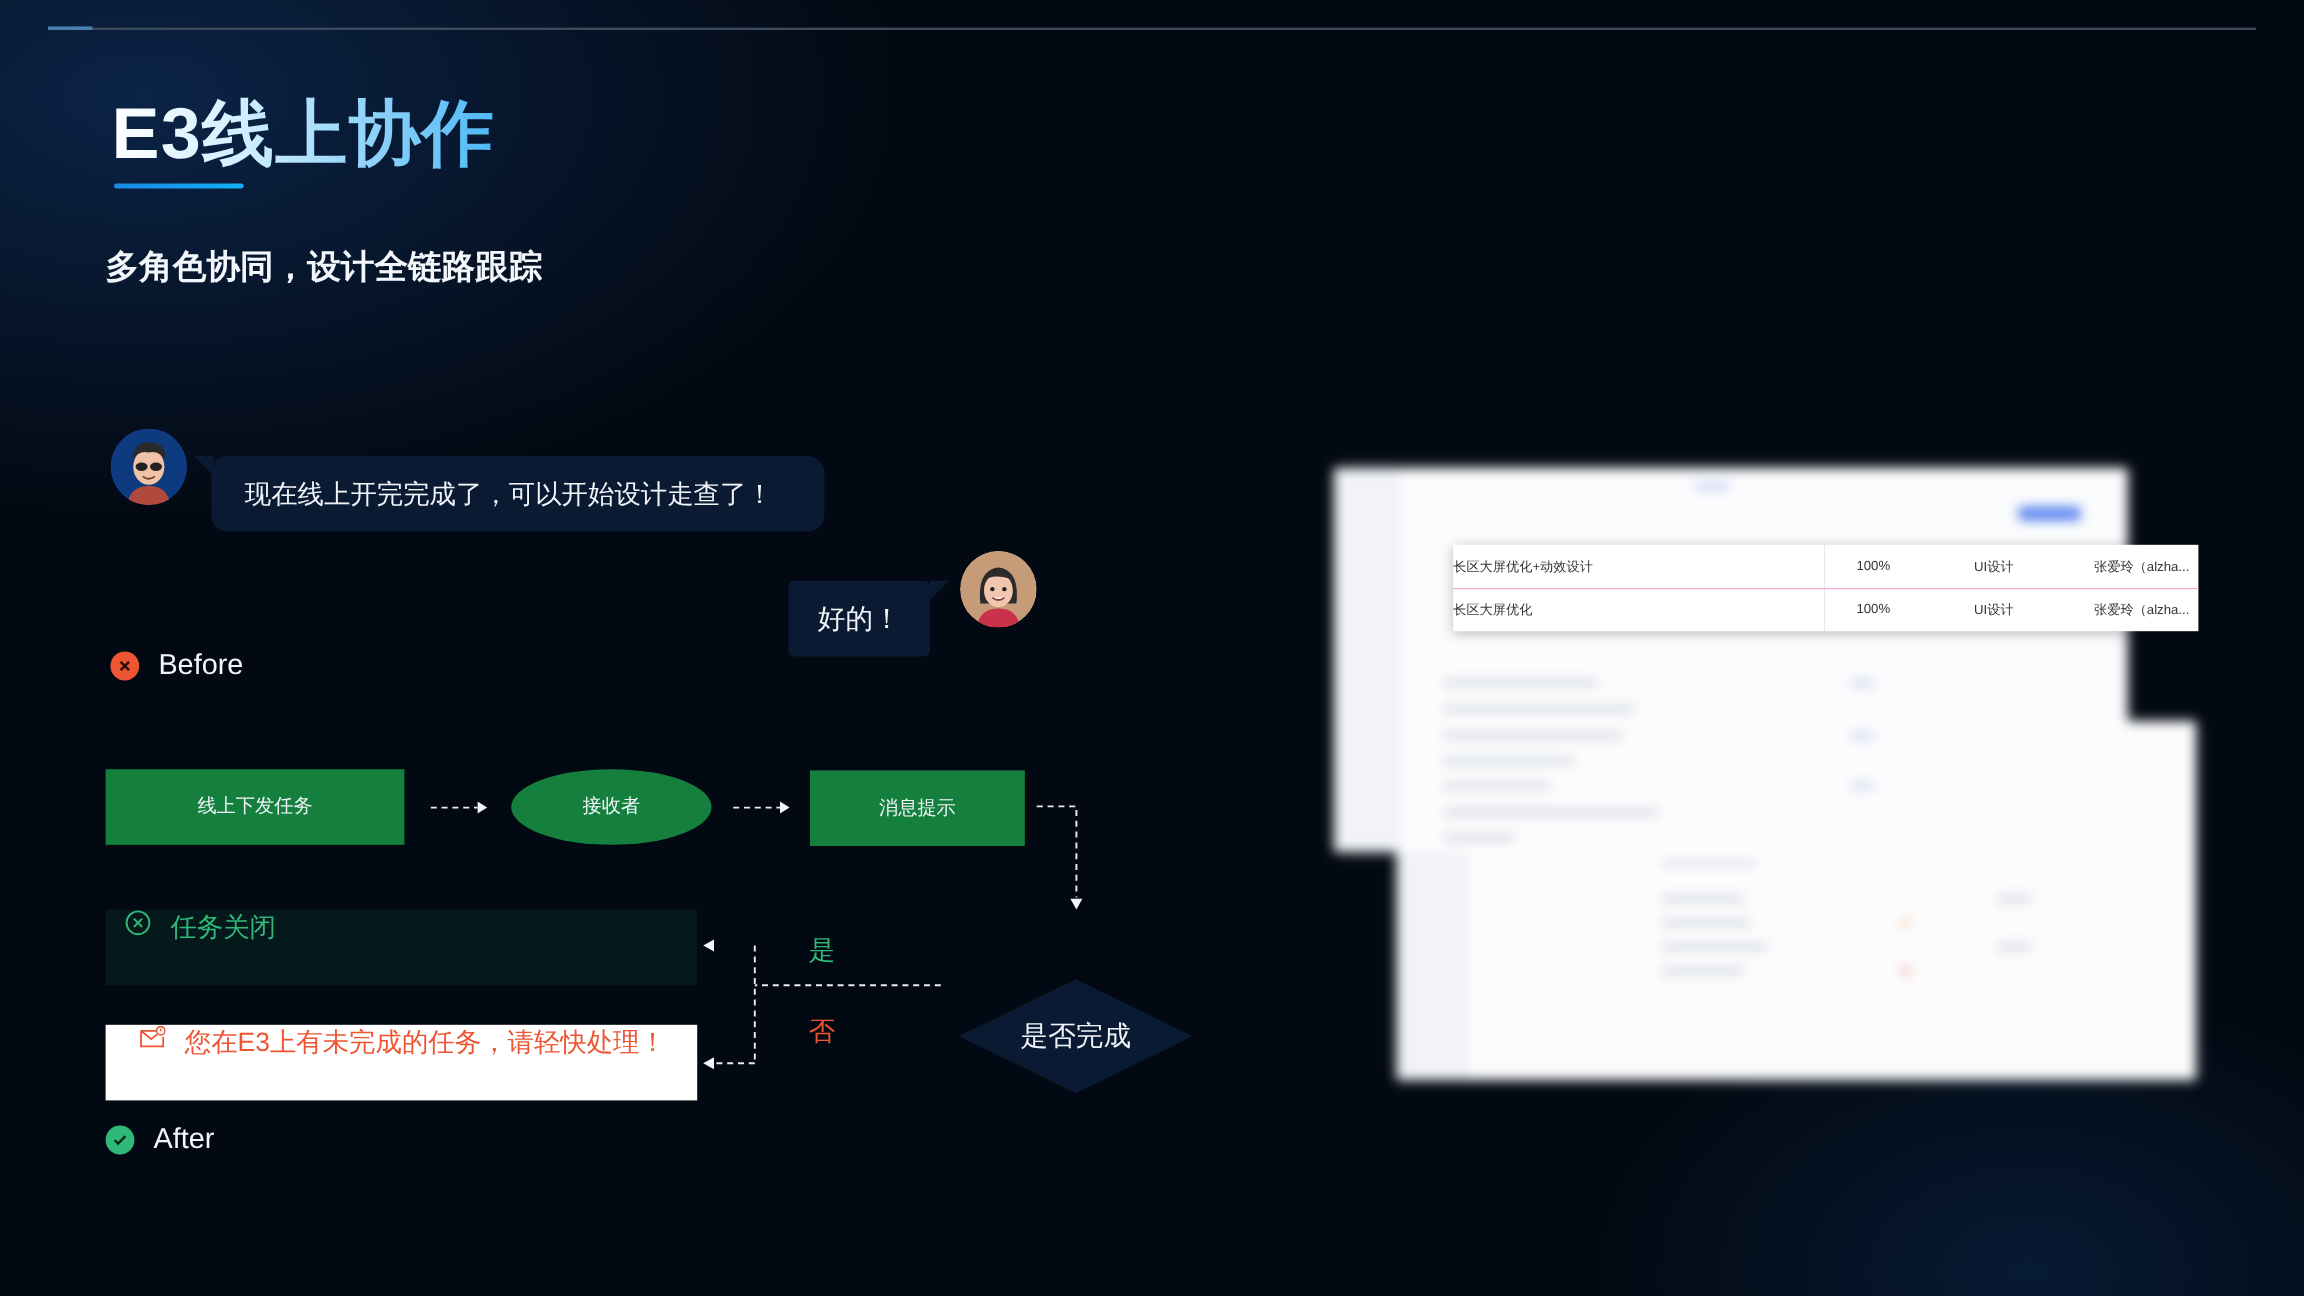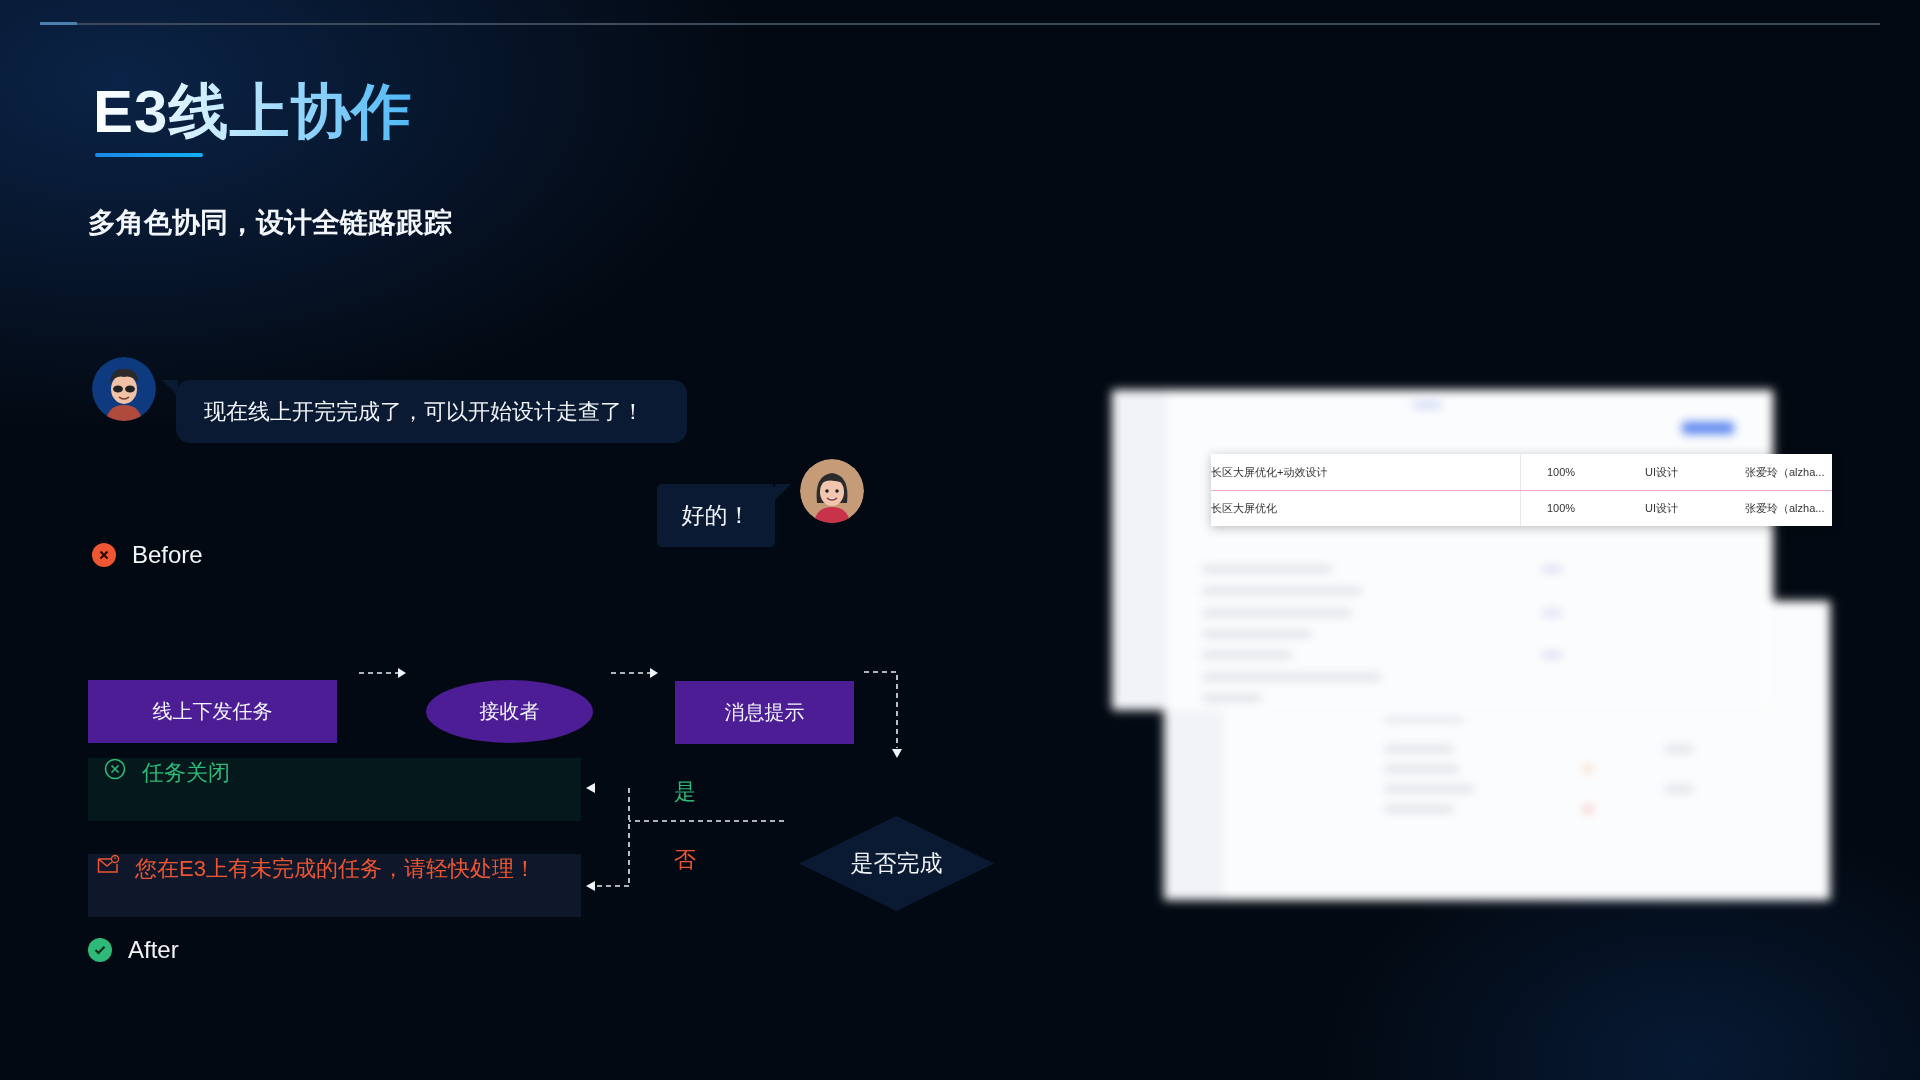--- a/index.html
+++ b/index.html
@@ -21,29 +21,29 @@
   .avatar{border-radius:50%;overflow:hidden;}
   .bubble{background:#0b1a33;border-radius:5px;color:#f1f4f8;display:flex;align-items:center;white-space:nowrap;}
   .bubble1{left:176px;top:380px;width:511px;height:63px;font-size:22px;padding-left:28px;box-sizing:border-box;border-radius:14px;}
   .bubble1-tail{left:162px;top:380px;width:0;height:0;border-top:16px solid #0b1a33;border-left:16px solid transparent;}
   .bubble2{left:657px;top:484px;width:118px;height:63px;font-size:23px;justify-content:center;}
   .bubble2-tail{left:775px;top:484px;width:0;height:0;border-top:16px solid #0b1a33;border-right:16px solid transparent;}
 
   .status-row{display:flex;align-items:center;white-space:nowrap;font-size:24px;color:#f3f5f8;}
   .status-icon{width:24px;height:24px;border-radius:50%;display:flex;align-items:center;justify-content:center;margin-right:16px;}
 
-  .node{background:#4c1d95;color:#f1f4f8;display:flex;align-items:center;justify-content:center;font-size:20px;white-space:nowrap;margin-top:39px;}
+  .node{background:#15803d;color:#f1f4f8;display:flex;align-items:center;justify-content:center;font-size:16px;white-space:nowrap;}
   .node-ellipse{border-radius:50%;}
   .diamond{left:799px;top:816px;width:195px;height:95px;}
   .diamond svg{position:absolute;left:0;top:0;}
   .diamond-label{position:absolute;left:0;top:0;width:195px;height:95px;display:flex;align-items:center;justify-content:center;font-size:23px;color:#f1f4f8;}
 
   .result{left:88px;width:493px;height:63px;display:flex;align-items:flex-start;font-size:22px;white-space:nowrap;box-sizing:border-box;}
   .result-green{top:758px;background:#05181c;color:#2fb978;padding-left:16px;}
-  .result-red{top:854px;background:#0f172a;color:#ee5533;padding-left:9px;}
+  .result-red{top:854px;background:#ffffff;color:#ee5533;padding-left:28px;}
   .branch{font-size:22px;}
   .shot{background:#fbfcfd;filter:blur(5px);box-shadow:0 0 12px rgba(255,255,255,0.15);}
   .shot-row{position:absolute;height:6px;border-radius:3px;background:#d7dbe2;}
   .highlight{left:1211px;top:454px;width:621px;height:72px;background:#fff;box-shadow:0 2px 10px rgba(0,0,0,0.25);font-size:11px;color:#333;}
   .hl-row{position:absolute;left:0;width:621px;height:36px;display:flex;align-items:center;border-bottom:1px solid #f9a8d4;white-space:nowrap;}
   .hl-divider{position:absolute;left:309px;top:0;width:1px;height:72px;background:#e6e8ec;}
   .cell{position:absolute;}
 </style>
 </head>
 <body>

